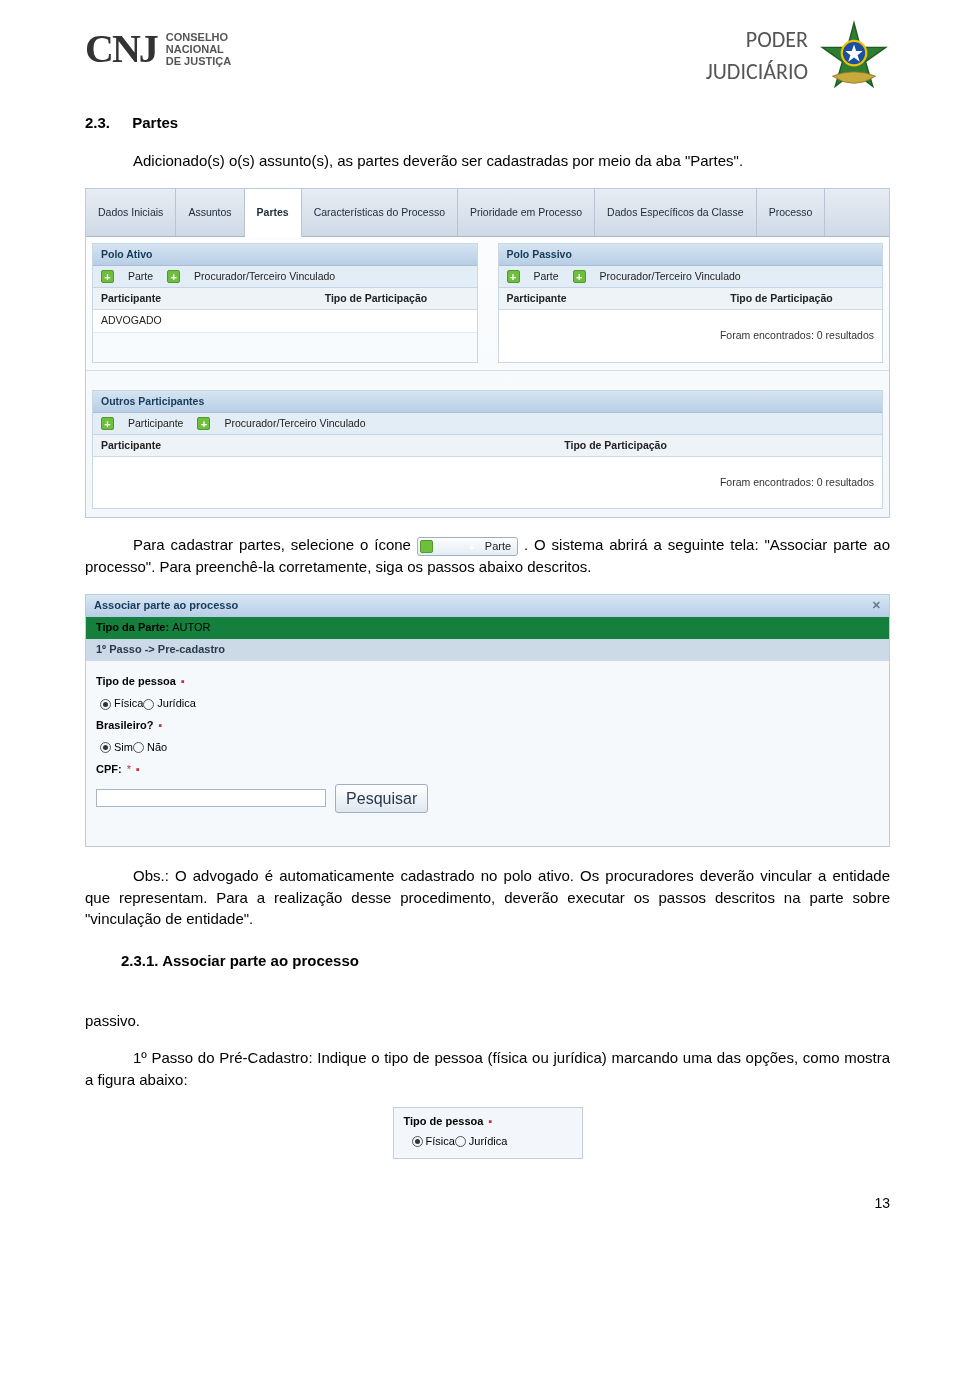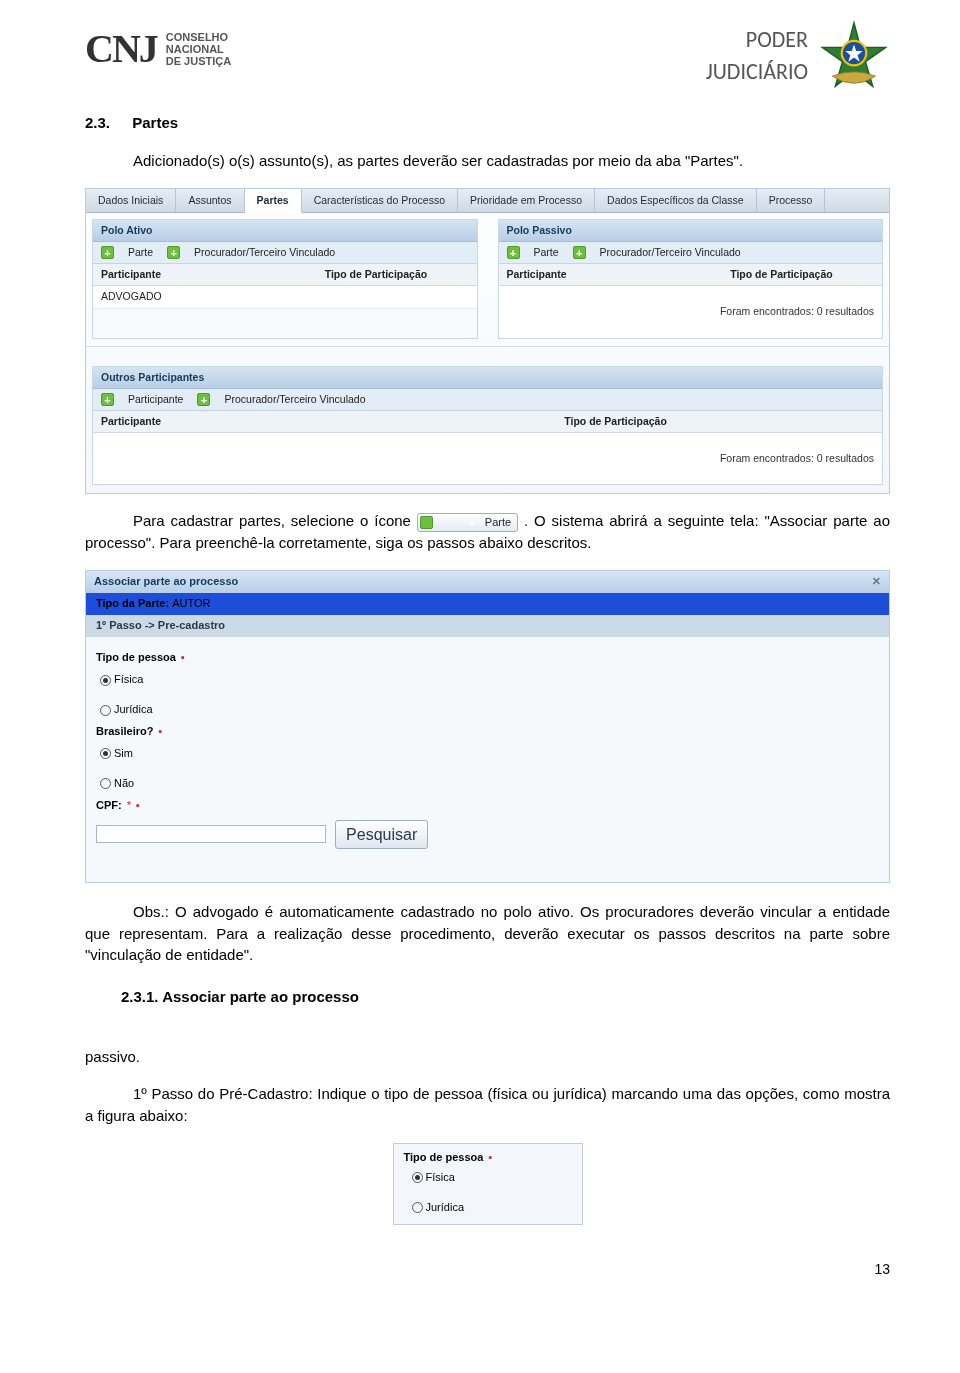--- a/index.html
+++ b/index.html
@@ -30,21 +30,21 @@
     font-size: 10.5px;
     color: #222;
     margin: 8px 0 16px 0;
   }
   .tabs-row {
     display:flex;
     background: linear-gradient(#e8edf3,#cfd9e6);
     border-bottom: 1px solid #aab7c8;
   }
   .tab {
-    padding: 4px 12px;
+    padding: 16px 12px;
     border-right: 1px solid #b8c4d4;
     color: #1a2a3a;
     cursor: default;
   }
   .tab.selected { background:#fff; font-weight:bold; border-bottom:1px solid #fff; margin-bottom:-1px;}
   .panel-row { display:flex; gap:20px; padding:6px; }
   .panel-half { flex:1; border:1px solid #c9d6e4; background:#f8fbfd; }
   .panel-title {
     background: linear-gradient(#d6e4f2,#b8cee6);
     color:#163a5a; font-weight:bold; padding:3px 8px;
@@ -78,22 +78,22 @@
   .assoc-title {
     background: linear-gradient(#d8e6f4,#b7cee7);
     padding:3px 8px; color:#153a5c; font-weight:bold;
     display:flex; justify-content:space-between; align-items:center;
   }
   .close-x { color:#6a7a8a; font-weight:bold; cursor:default;}
   .assoc-body { background:#f6f9fc; }
   .field-row { padding:3px 10px; }
   .field-label { font-weight:bold; }
   .step-bar { background:#ccd9e7; padding:3px 10px; font-weight:bold; color:#2a3a4a;}
-  .greybar { background:#1d4ed8; padding:3px 10px; font-weight:bold;}
-  .radio-row { padding:3px 14px; display:flex;gap:14px;flex-direction:column;}
+  .greybar { background:#15803d; padding:3px 10px; font-weight:bold;}
+  .radio-row { padding:3px 14px; display:flex;}
   .radio-dot {width:11px;height:11px;border:1px solid #555;border-radius:50%;display:inline-block;position:relative;margin-right:3px;vertical-align:middle;}
   .radio-dot.sel::after{content:"";position:absolute;left:2px;top:2px;width:5px;height:5px;border-radius:50%;background:#333;}
   .req-ast { color:#c03030; margin-left:2px;}
   .txt-input { border:1px solid #a8b6c6; background:#fff; height:18px; width:230px; display:inline-block; vertical-align:middle;}
   .btn-pesq {
     display:inline-block; margin-left:6px; vertical-align:middle;
     border:1px solid #9cafc4; background:linear-gradient(#fff,#dfe7f0);
     padding:2px 10px; border-radius:3px; font-size:16px; color:#2a3a4a;
   }
   .parte-btn {

